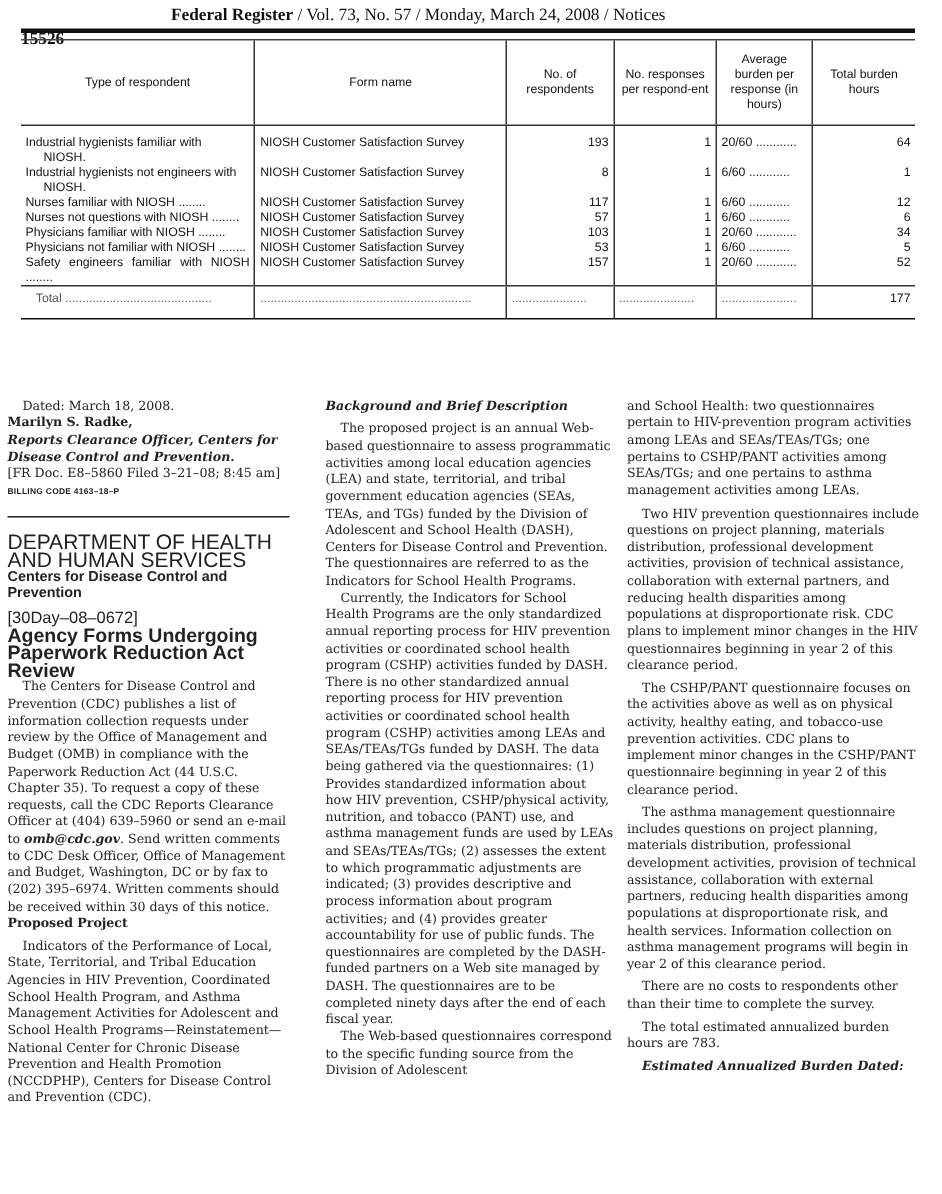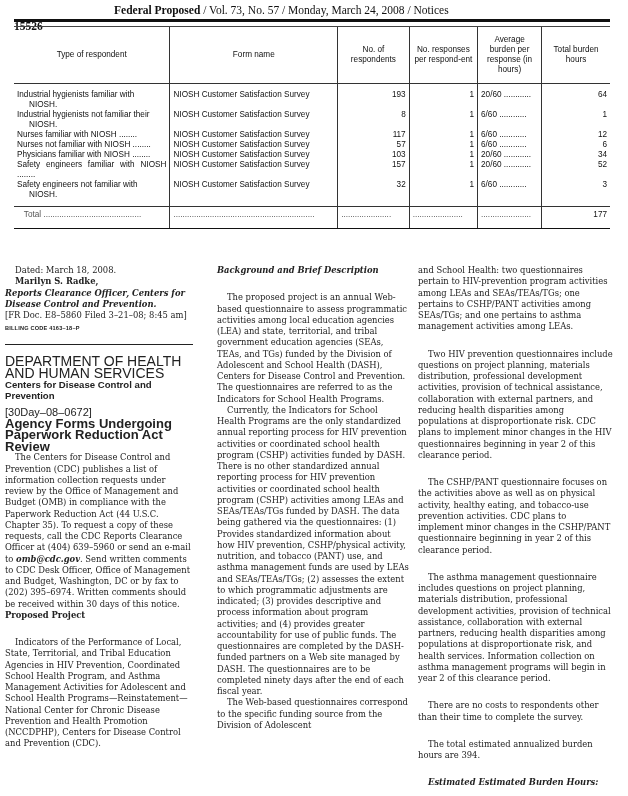--- a/index.html
+++ b/index.html
@@ -26,37 +26,37 @@
   td.num { text-align: right; }
   td.dots { color: #555; overflow: hidden; white-space: nowrap; }
   .col-resp { width: 146px; } .col-form { width: 155px; } .col-n { width: 67px; } .col-r { width: 64px; } .col-a { width: 60px; } .col-t { width: 64px; }
 
   .col { position: absolute; top: 265px; font-family: "DejaVu Serif", serif; font-size: 8.4px; line-height: 11.25px; color: #222; }
   .c1 { left: 5px; width: 188px; }
   .c2 { left: 217px; width: 192px; }
   .c3 { left: 418px; width: 196px; }
   .col p { margin: 0; text-align: left; }
   .col p.ind { text-indent: 10px; }
-  .col p.gap { margin-top: 16px; }
+  .col p.gap { margin-top: 4px; }
   .col .it { font-style: italic; font-weight: bold; }
   .col .bold { font-weight: bold; }
   .billing { font-family: "Liberation Sans", sans-serif; font-size: 5.6px; font-weight: bold; letter-spacing: 0.2px; margin-top: 2px; }
   .hr-sep { height: 1px; background: #222; margin: 9px 0 10px; }
   .dept { font-family: "Liberation Sans", sans-serif; font-weight: normal; font-size: 14px; line-height: 12px; margin: 0; }
   .agency { font-family: "Liberation Sans", sans-serif; font-weight: bold; font-size: 9.6px; line-height: 11.5px; margin: 6px 0 0; }
   .docket { font-family: "Liberation Sans", sans-serif; font-size: 11px; margin-top: 5px; }
   .subj { font-family: "Liberation Sans", sans-serif; font-weight: bold; font-size: 13px; line-height: 11.5px; margin: 7px 0 4px; }
   .sec-head { font-weight: bold; margin-top: 5px; }
 </style>
 </head>
 <body>
 
 <div class="header">
   <span class="pgno">15526</span>
-  <span class="title"><b>Federal Proposed</b><span> / Vol. 73, No. 57 / Monday, March 24, 2008 / Notices</span></span>
+  <span class="title"><b>Federal Register</b><span> / Vol. 73, No. 57 / Monday, March 24, 2008 / Notices</span></span>
 </div>
 <div class="rule-thick"></div>
 <div class="rule-thin"></div>
 
 <table class="burden">
   <colgroup>
       <col class="col-resp">
       <col class="col-form">
       <col class="col-n">
       <col class="col-r">
@@ -76,83 +76,83 @@
   <tbody id="tbody">
       <tr class="first">
         <td class="resp"><span>Industrial hygienists familiar with</span><span class="wrap">NIOSH.</span></td>
         <td class="form">NIOSH Customer Satisfaction Survey</td>
         <td class="num">193</td>
         <td class="num">1</td>
         <td><span>20/60</span> <span class="dots">............</span></td>
         <td class="num">64</td>
       </tr>
       <tr>
-        <td class="resp"><span>Industrial hygienists not familiar their</span><span class="wrap">NIOSH.</span></td>
+        <td class="resp"><span>Industrial hygienists not engineers with</span><span class="wrap">NIOSH.</span></td>
         <td class="form">NIOSH Customer Satisfaction Survey</td>
         <td class="num">8</td>
         <td class="num">1</td>
         <td><span>6/60</span> <span class="dots">............</span></td>
         <td class="num">1</td>
       </tr>
       <tr>
         <td class="resp"><span>Nurses familiar with NIOSH</span> <span class="dots">........</span></td>
         <td class="form">NIOSH Customer Satisfaction Survey</td>
         <td class="num">117</td>
         <td class="num">1</td>
         <td><span>6/60</span> <span class="dots">............</span></td>
         <td class="num">12</td>
       </tr>
       <tr>
-        <td class="resp"><span>Nurses not familiar with NIOSH</span> <span class="dots">........</span></td>
+        <td class="resp"><span>Nurses not questions with NIOSH</span> <span class="dots">........</span></td>
         <td class="form">NIOSH Customer Satisfaction Survey</td>
         <td class="num">57</td>
         <td class="num">1</td>
         <td><span>6/60</span> <span class="dots">............</span></td>
         <td class="num">6</td>
       </tr>
       <tr>
         <td class="resp"><span>Physicians familiar with NIOSH</span> <span class="dots">........</span></td>
         <td class="form">NIOSH Customer Satisfaction Survey</td>
         <td class="num">103</td>
         <td class="num">1</td>
         <td><span>20/60</span> <span class="dots">............</span></td>
         <td class="num">34</td>
       </tr>
       <tr>
+        <td class="resp"><span>Physicians not familiar with NIOSH</span> <span class="dots">........</span></td>
+        <td class="form">NIOSH Customer Satisfaction Survey</td>
+        <td class="num">53</td>
+        <td class="num">1</td>
+        <td><span>6/60</span> <span class="dots">............</span></td>
+        <td class="num">5</td>
+      </tr>
+      <tr>
         <td class="resp"><span>Safety engineers familiar with NIOSH</span> <span class="dots">........</span></td>
         <td class="form">NIOSH Customer Satisfaction Survey</td>
         <td class="num">157</td>
         <td class="num">1</td>
         <td><span>20/60</span> <span class="dots">............</span></td>
         <td class="num">52</td>
-      </tr>
-      <tr class=" last">
-        <td class="resp"><span>Safety engineers not familiar with</span><span class="wrap">NIOSH.</span></td>
-        <td class="form">NIOSH Customer Satisfaction Survey</td>
-        <td class="num">32</td>
-        <td class="num">1</td>
-        <td><span>6/60</span> <span class="dots">............</span></td>
-        <td class="num">3</td>
       </tr>
     </tbody>
   <tfoot>
     <tr class="total">
       <td class="dots">&nbsp;&nbsp;&nbsp;<span>Total</span> ...........................................</td>
       <td class="dots">..............................................................</td>
       <td class="dots">......................</td>
       <td class="dots">......................</td>
       <td class="dots">......................</td>
       <td class="num">177</td>
     </tr>
   </tfoot>
 </table>
 
 <div class="col c1">
   <p class="ind">Dated: March 18, 2008.</p>
-  <p class="bold" style="margin-left:10px">Marilyn S. Radke,</p>
+  <p class="bold" style="">Marilyn S. Radke,</p>
   <p class="it">Reports Clearance Officer, Centers for Disease Control and Prevention.</p>
   <p>[FR Doc. E8–5860 Filed 3–21–08; 8:45 am]</p>
   <div class="billing">BILLING CODE 4163–18–P</div>
   <div class="hr-sep"></div>
   <p class="dept">DEPARTMENT OF HEALTH AND HUMAN SERVICES</p>
   <p class="agency">Centers for Disease Control and Prevention</p>
   <div class="docket">[30Day–08–0672]</div>
   <p class="subj">Agency Forms Undergoing Paperwork Reduction Act Review</p>
   <p class="ind"><span>The Centers for Disease Control and Prevention (CDC) publishes a list of information collection requests under review by the Office of Management and Budget (OMB) in compliance with the Paperwork Reduction Act (44 U.S.C. Chapter 35). To request a copy of these requests, call the CDC Reports Clearance Officer at (404) 639–5960 or send an e-mail to </span><span class="it">omb@cdc.gov</span><span>. Send written comments to CDC Desk Officer, Office of Management and Budget, Washington, DC or by fax to (202) 395–6974. Written comments should be received within 30 days of this notice.</span></p>
   <p class="sec-head">Proposed Project</p>
@@ -165,15 +165,15 @@
   <p class="ind">Currently, the Indicators for School Health Programs are the only standardized annual reporting process for HIV prevention activities or coordinated school health program (CSHP) activities funded by DASH. There is no other standardized annual reporting process for HIV prevention activities or coordinated school health program (CSHP) activities among LEAs and SEAs/TEAs/TGs funded by DASH. The data being gathered via the questionnaires: (1) Provides standardized information about how HIV prevention, CSHP/physical activity, nutrition, and tobacco (PANT) use, and asthma management funds are used by LEAs and SEAs/TEAs/TGs; (2) assesses the extent to which programmatic adjustments are indicated; (3) provides descriptive and process information about program activities; and (4) provides greater accountability for use of public funds. The questionnaires are completed by the DASH-funded partners on a Web site managed by DASH. The questionnaires are to be completed ninety days after the end of each fiscal year.</p>
   <p class="ind">The Web-based questionnaires correspond to the specific funding source from the Division of Adolescent</p>
 </div>
 
 <div class="col c3">
   <p>and School Health: two questionnaires pertain to HIV-prevention program activities among LEAs and SEAs/TEAs/TGs; one pertains to CSHP/PANT activities among SEAs/TGs; and one pertains to asthma management activities among LEAs.</p>
   <p class="ind gap">Two HIV prevention questionnaires include questions on project planning, materials distribution, professional development activities, provision of technical assistance, collaboration with external partners, and reducing health disparities among populations at disproportionate risk. CDC plans to implement minor changes in the HIV questionnaires beginning in year 2 of this clearance period.</p>
   <p class="ind gap">The CSHP/PANT questionnaire focuses on the activities above as well as on physical activity, healthy eating, and tobacco-use prevention activities. CDC plans to implement minor changes in the CSHP/PANT questionnaire beginning in year 2 of this clearance period.</p>
   <p class="ind gap">The asthma management questionnaire includes questions on project planning, materials distribution, professional development activities, provision of technical assistance, collaboration with external partners, reducing health disparities among populations at disproportionate risk, and health services. Information collection on asthma management programs will begin in year 2 of this clearance period.</p>
   <p class="ind gap">There are no costs to respondents other than their time to complete the survey.</p>
-  <p class="ind gap">The total estimated annualized burden hours are 394.</p>
-  <p class="ind gap it">Estimated Estimated Burden Hours:</p>
+  <p class="ind gap">The total estimated annualized burden hours are 783.</p>
+  <p class="ind gap it">Estimated Annualized Burden Dated:</p>
 </div>
 
 </body></html>

